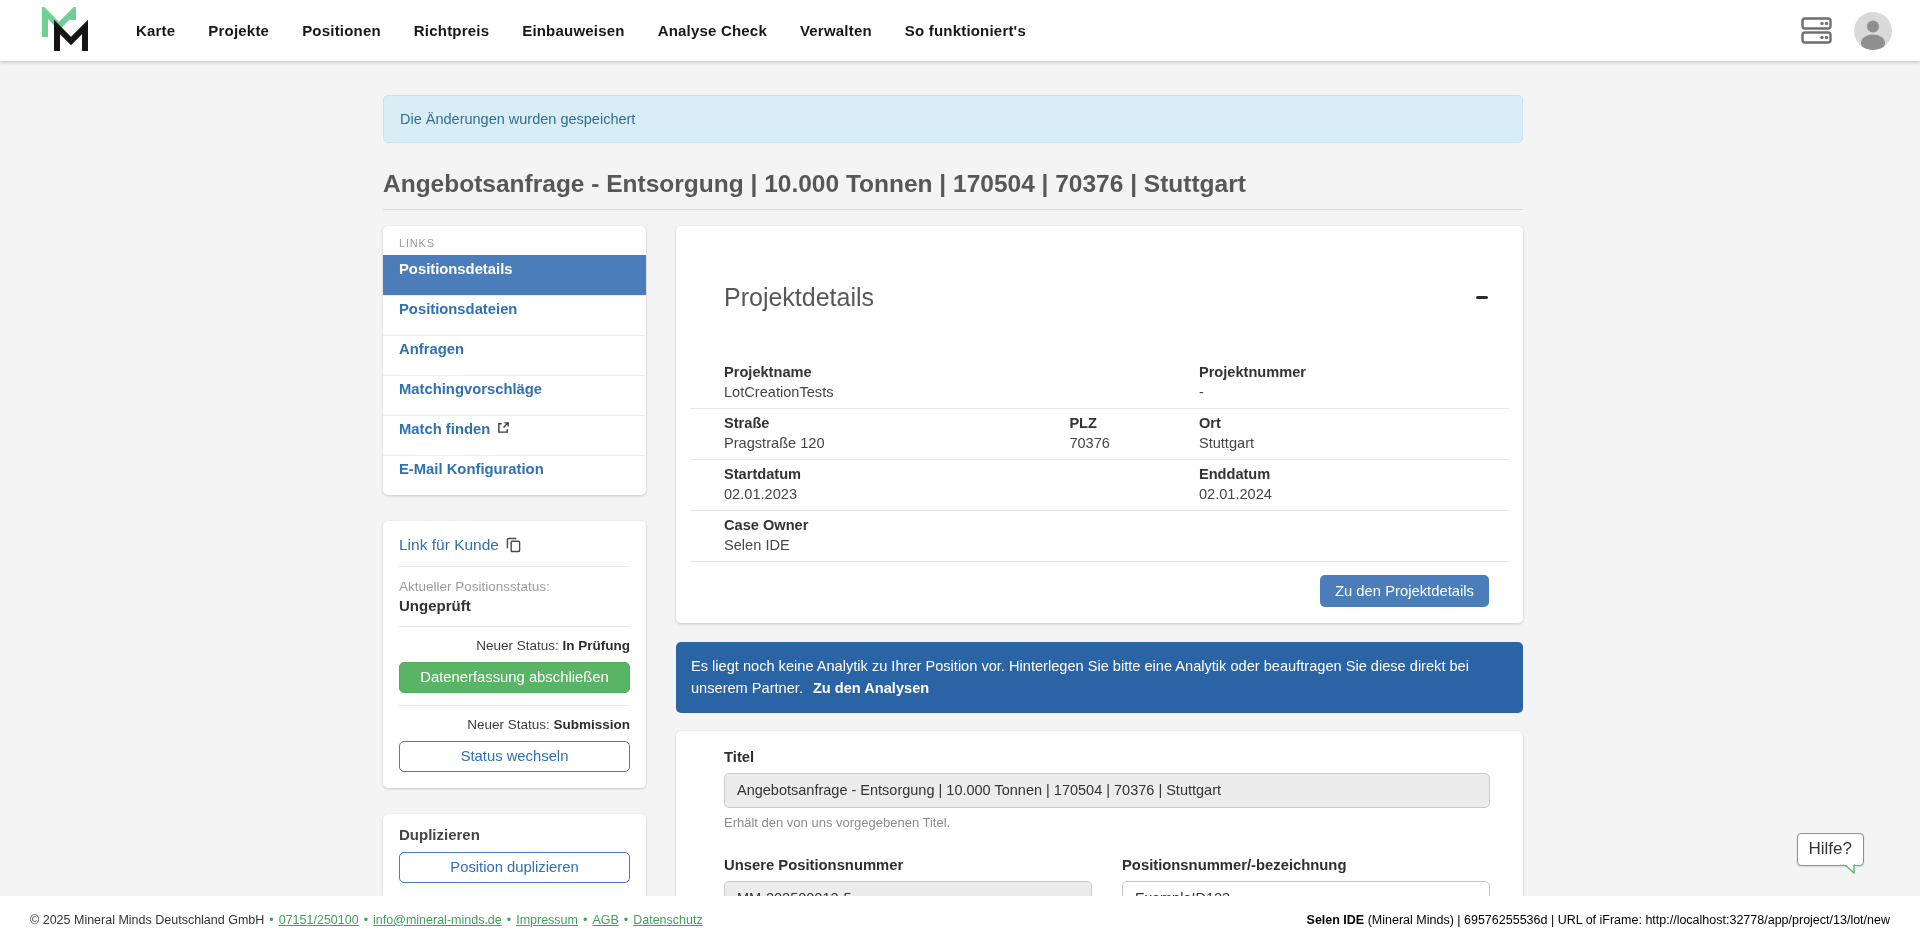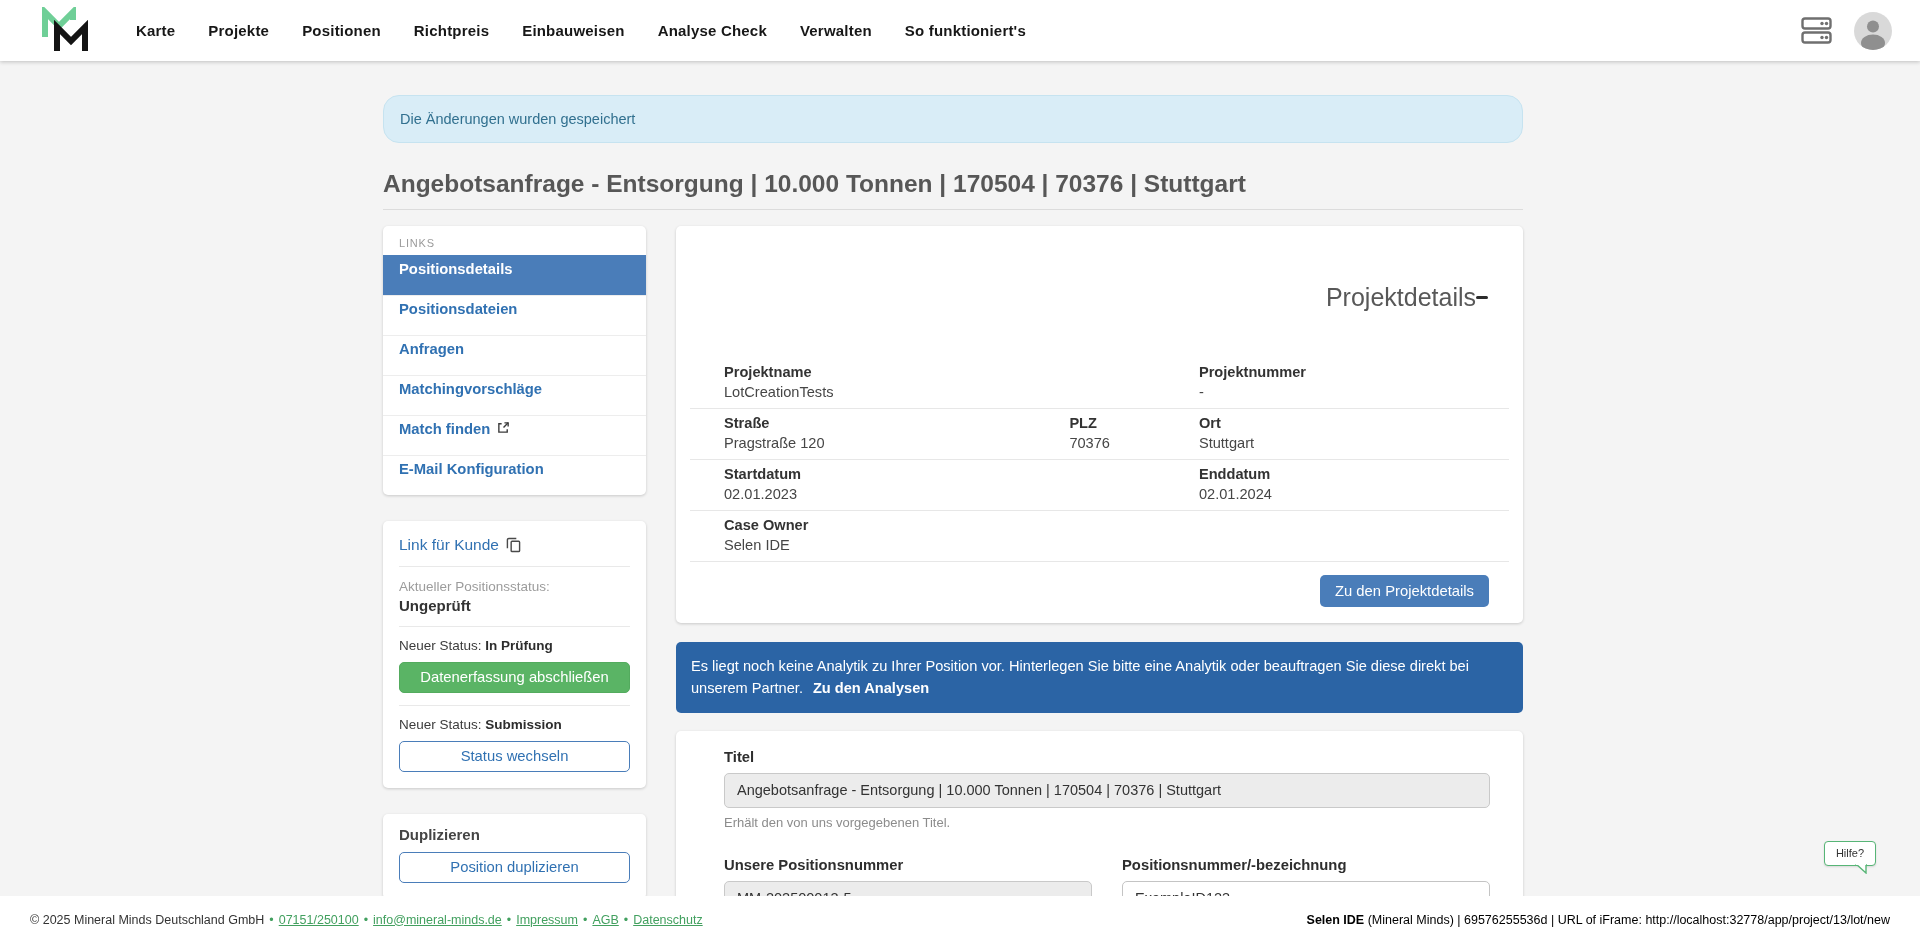--- a/index.html
+++ b/index.html
@@ -21,21 +21,21 @@
     font-size:15px; font-weight:600; color:#171717; text-decoration:none;
     letter-spacing:.2px; cursor:pointer; white-space:nowrap;
   }
   .topbar-right { margin-left:auto; display:flex; align-items:center; gap:22px; }
   .icon-btn { background:none; border:none; padding:0; cursor:pointer; display:flex; align-items:center; }
   
   .scroll-area { height:835px; overflow:hidden; }
   .container { width:1140px; margin-left:383px; }
   .alert-info {
     margin-top:34px; background:#d9edf7; border:1px solid #c6e3f0;
-    border-radius:16px; padding:15px 16px; color:#31708f; font-size:14.5px;
+    border-radius:5px; padding:15px 16px; color:#31708f; font-size:14.5px;
   }
   .page-title { margin:27px 0 0; font-size:24.5px; font-weight:700; color:#575757; }
   .title-rule { border:none; border-top:1px solid #dcdcdc; margin:11px 0 0; }
   .columns { display:flex; gap:30px; margin-top:16px; align-items:flex-start; }
   aside.sidebar { width:263px; display:flex; flex-direction:column; gap:26px; }
   main.content { flex:1; min-width:0; }
   .card { background:#fff; border-radius:5px; box-shadow:0 1px 3px rgba(0,0,0,.18); }
   
   .links-card { padding-top:6px; overflow:hidden; }
   .links-header { font-size:11px; color:#9b9b9b; letter-spacing:.8px; padding:5px 16px 6px; }
@@ -48,38 +48,38 @@
   
   .pad-card { padding:12px 16px 16px; }
   .link-row { padding:3px 0 12px; border-bottom:1px solid #e9e9e9; }
   .customer-link {
     color:#3071b2; font-size:15.5px; text-decoration:none; cursor:pointer;
     display:inline-flex; align-items:center; gap:7px;
   }
   .current-label { margin-top:12px; color:#9c9c9c; font-size:13.5px; }
   .current-value { font-weight:700; color:#333; font-size:15px; margin-top:3px; }
   .divider { border:none; border-top:1px solid #e9e9e9; margin:12px 0 0; }
-  .new-status { margin-top:11px; font-size:13.5px; color:#3c3c3c; }
+  .new-status { margin-top:11px; font-size:13.5px; color:#3c3c3c;text-align:right; }
   .new-status b { color:#2d2d2d; }
   .btn {
     display:block; width:100%; text-align:center; border-radius:5px;
     font-size:14.8px; padding:6px 8px 7px; cursor:pointer; font-family:inherit;
   }
   .btn-green { margin-top:9px; background:#5ab465; border:1px solid #53ab5e; color:#fff; }
   .btn-outline-blue { margin-top:9px; background:#fff; border:1.5px solid #4a7db9; color:#3071b2; }
   .btn-outline-red { margin-top:9px; background:#fff; border:1.5px solid #dd5346; color:#222;
     display:flex; align-items:center; justify-content:center; gap:8px; width:100%; }
   .panel-heading { font-weight:700; font-size:15px; color:#454545; }
   .caret-down {
     width:0; height:0; border-left:4.5px solid transparent;
     border-right:4.5px solid transparent; border-top:5px solid #222; display:inline-block;
   }
   
   .project-card { padding:36px 14px 14px; }
-  .pd-heading-row { display:flex; justify-content:flex-end; align-items:center; padding:0 21px 0 34px; }
+  .pd-heading-row { display:flex; justify-content:space-between; align-items:center; padding:0 21px 0 34px; }
   .pd-heading { font-size:25px; font-weight:400; color:#585858; }
   .collapse-icon { width:12px; height:3px; background:#2b2b2b; border-radius:2px; cursor:pointer; }
   .pd-rows { margin-top:25px; }
   .pd-row {
     display:grid; grid-template-columns:44% 16.5% 1fr;
     padding:6px 0 8px 34px; border-bottom:1px solid #e7e7e7;
   }
   .pd-cell .lbl { font-weight:700; font-size:14.6px; color:#333; }
   .pd-cell .val { font-size:14.6px; color:#464646; margin-top:4px; }
   .c12 { grid-column:1 / 3; }
@@ -112,23 +112,23 @@
     position:absolute; left:0; right:0; bottom:0; height:47px; background:#fff;
     display:flex; align-items:center; justify-content:space-between;
     padding:0 30px; font-size:12.5px; color:#333; z-index:6;
   }
   .footer a { color:#42a05f; text-decoration:underline; cursor:pointer; }
   .dot { color:#42a05f; margin:0 5px; }
   .session-info { color:#000; }
   .session-info b { font-weight:700; }
   
   .help-bubble {
-    position:absolute; right:44px; bottom:77px; background:#fff;
+    position:absolute; right:56px; bottom:77px; background:#fff;
     border:1px solid #57b576; border-radius:4px; padding:5px 11px 6px;
-    font-size:11px; color:#333; cursor:pointer; z-index:7;
+    font-size:17px; color:#333; cursor:pointer; z-index:7;
     box-shadow:0 1px 2px rgba(0,0,0,.12);
   }
   .help-tail { position:absolute; right:8px; bottom:-9px; }
 </style>
 </head>
 <body>
 
 <header class="topbar">
   <a class="logo">
     <svg width="52" height="48" viewBox="0 0 50 48">

